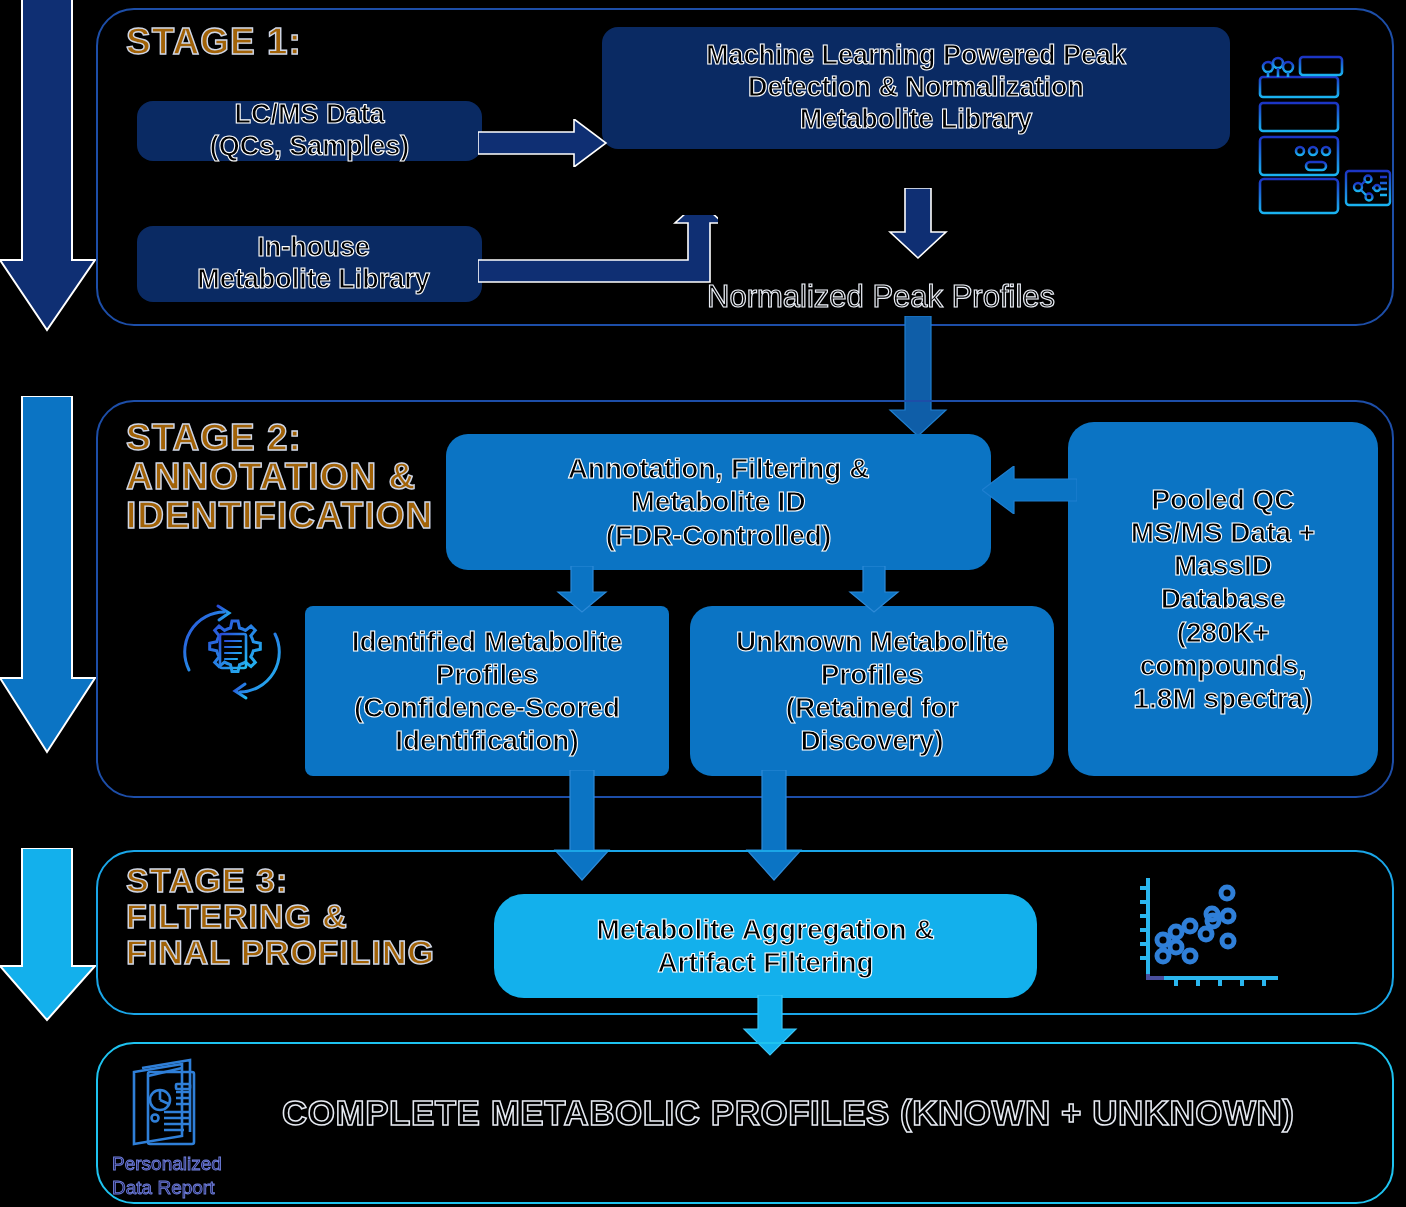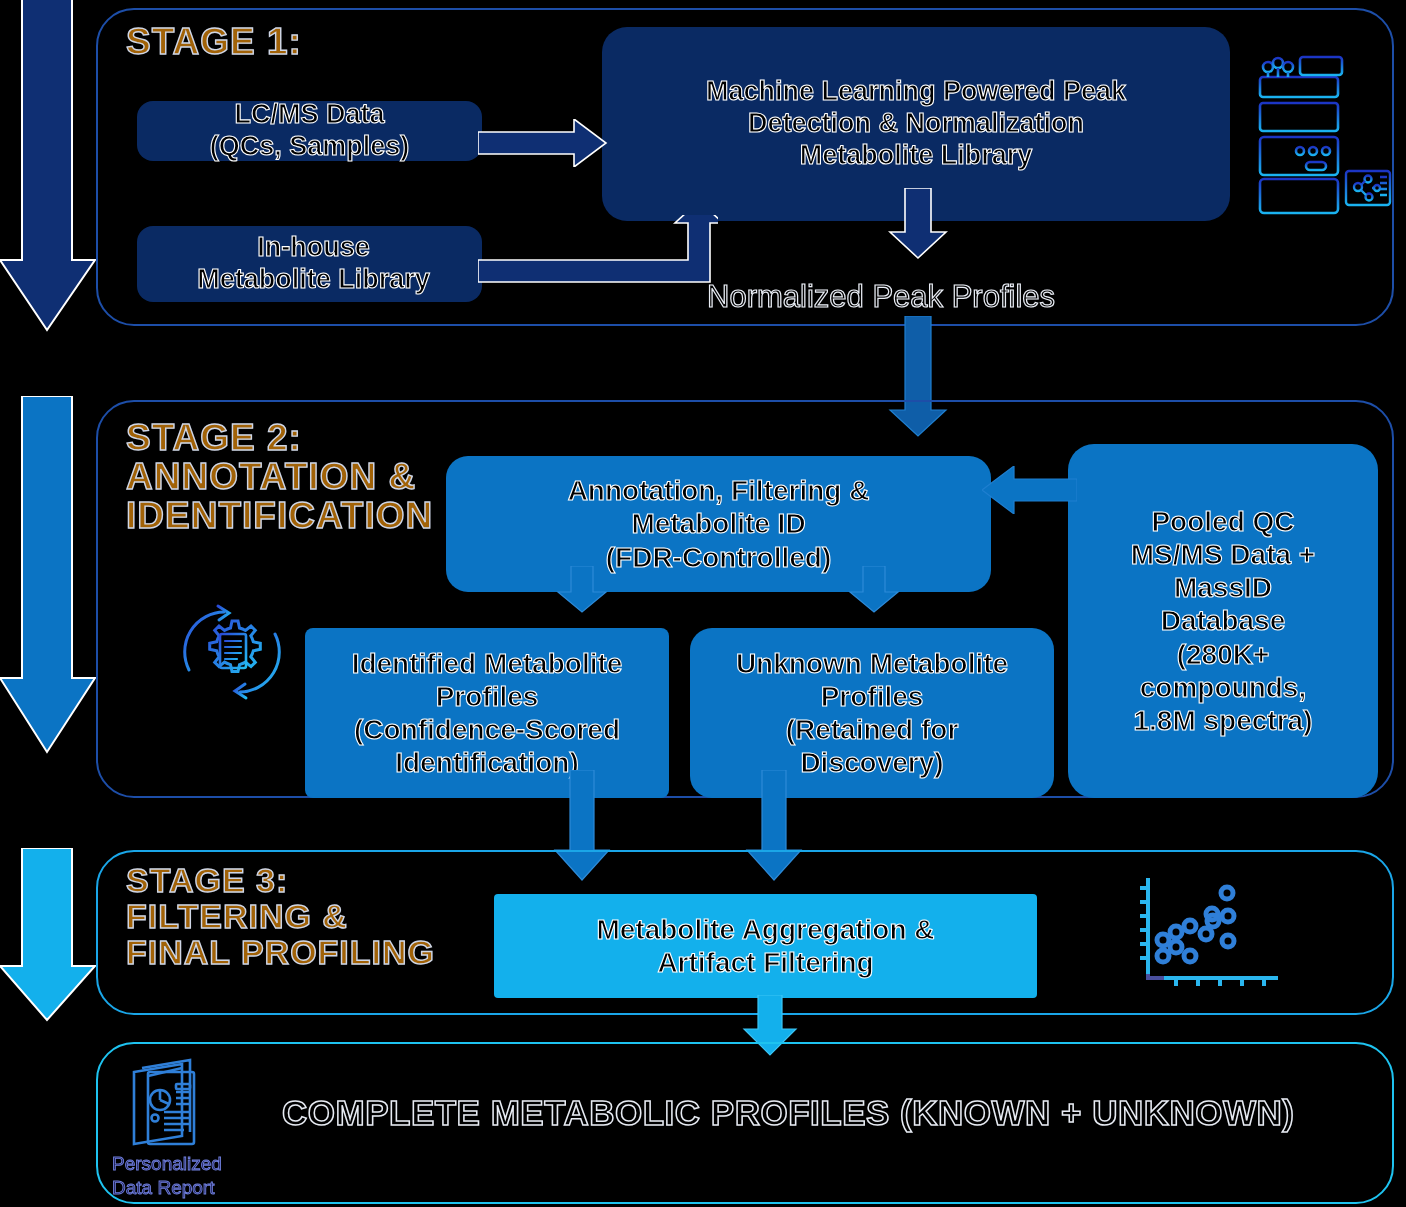--- a/index.html
+++ b/index.html
@@ -18,21 +18,21 @@
     white-space:pre-line;
   }
   .node{
     position:absolute;box-sizing:border-box;display:flex;
     align-items:center;justify-content:center;text-align:center;
     font-weight:700;color:#000;line-height:1.18;
     -webkit-text-stroke:1.1px #ffffff;
     white-space:pre-line;
   }
   .node.navy{background:#0a2a63;border-radius:16px;}
-  .node.mid{background:#0b74c4;border-radius:18px;margin-top:22px;}
+  .node.mid{background:#0b74c4;border-radius:18px;}
   .node.light{background:#13b0ec;border-radius:18px;}
   .lbl-outline{
     position:absolute;color:#000;font-weight:400;
     -webkit-text-stroke:1.2px #e9edf5;line-height:1.1;white-space:nowrap;
   }
   .arrow{position:absolute;}
   .icon-wrap{position:absolute;}
   .caption{
     position:absolute;font-weight:400;line-height:1.25;color:#1b1b52;
     -webkit-text-stroke:0.9px #6f7fdc;white-space:pre-line;
@@ -60,21 +60,21 @@
 <div class="stage-frame" style="left:96px;top:8px;width:1298px;height:318px;border:2px solid #1d4ea8;"></div>
 
 <div class="stage-title" style="left:126px;top:22px;font-size:37px;">STAGE 1:</div>
 
 <div class="node navy" style="left:137px;top:101px;width:345px;height:60px;font-size:27px;">LC/MS Data
 (QCs, Samples)</div>
 
 <div class="node navy" style="left:137px;top:226px;width:345px;height:76px;font-size:27px;padding-left:8px;">In-house
 Metabolite Library</div>
 
-<div class="node navy" style="left:602px;top:27px;width:628px;height:194px;font-size:27px;border-radius:25px;">Machine Learning Powered Peak
+<div class="node navy" style="left:602px;top:27px;width:628px;height:122px;font-size:27px;border-radius:16px;">Machine Learning Powered Peak
 Detection &amp; Normalization
 Metabolite Library</div>
 
 <svg class="arrow" style="left:478px;top:119px;" width="130" height="48" viewBox="0 0 130 48">
   <path d="M0,13 L96,13 L96,0 L128,24 L96,48 L96,35 L0,35 Z" fill="#0f2f73" stroke="#ffffff" stroke-width="1.6"></path>
 </svg>
 
 <svg class="arrow" style="left:478px;top:215px;" width="240" height="72" viewBox="0 0 240 72">
   <path d="M0,45 L210,45 L210,8 L197,8 L221,-14 L245,8 L232,8 L232,67 L0,67 Z" fill="#0f2f73" stroke="#ffffff" stroke-width="1.6"></path>
 </svg>
@@ -193,21 +193,21 @@
 <svg class="arrow" style="left:745px;top:770px;" width="58" height="112" viewBox="0 0 58 112">
   <path d="M17,0 L41,0 L41,80 L56,80 L29,110 L2,80 L17,80 Z" fill="#0b74c4" stroke="#2d8ad8" stroke-width="1.2"></path>
 </svg>
 
 <div class="stage-frame" style="left:96px;top:850px;width:1298px;height:165px;border:2px solid #1aa6e8;"></div>
 
 <div class="stage-title" style="left:126px;top:862px;font-size:34px;">STAGE 3:
 FILTERING &amp;
 FINAL PROFILING</div>
 
-<div class="node light" style="left:494px;top:894px;width:543px;height:104px;font-size:28px;border-radius:4px;">Metabolite Aggregation &amp;
+<div class="node light" style="left:494px;top:894px;width:543px;height:104px;font-size:28px;border-radius:30px;">Metabolite Aggregation &amp;
 Artifact Filtering</div>
 
 <svg class="icon-wrap" style="left:1118px;top:866px;" width="165" height="128" viewBox="0 0 165 128">
   <g stroke="#4a4f9e" stroke-width="4" fill="none">
     <path d="M30,12 L30,112 L48,112"></path>
   </g>
   <g stroke="#2ab6ee" stroke-width="4" fill="none">
     <path d="M30,12 L30,108"></path>
     <path d="M46,112 L160,112"></path>
     <path d="M22,22 h8 M22,36 h8 M22,50 h8 M22,64 h8 M22,78 h8 M22,92 h8"></path>

